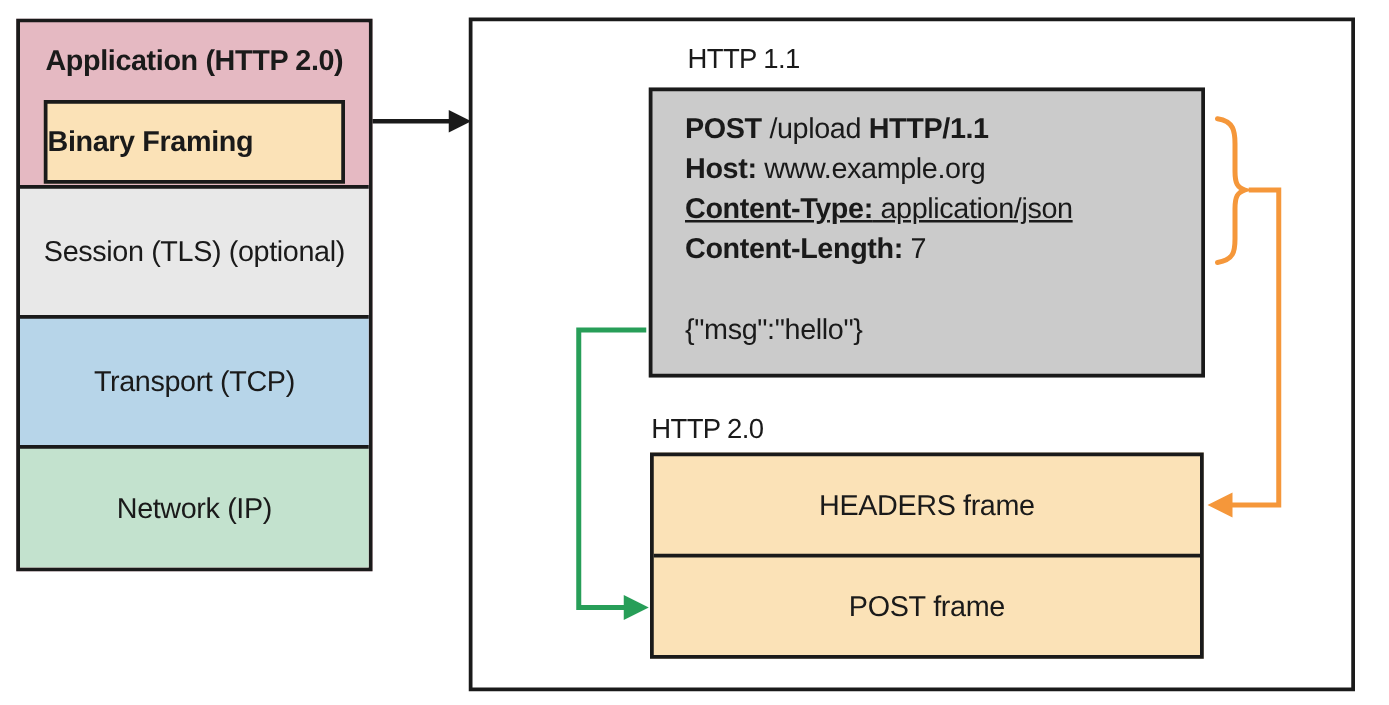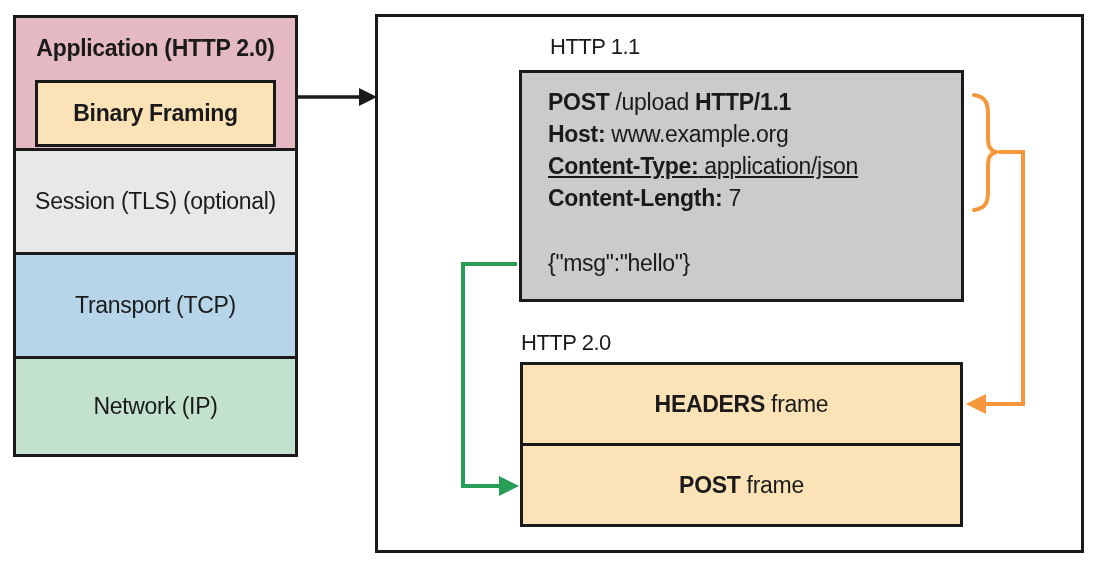--- a/index.html
+++ b/index.html
@@ -19,37 +19,37 @@
   
   .stack{left:13px;top:15px;width:285px;height:442px;border:3px solid var(--line-black);background:var(--pink);}
   .layer{position:absolute;left:0;right:0;box-sizing:border-box;display:flex;align-items:center;justify-content:center;
          font-size:23px;border-top:3px solid var(--line-black);}
   .layer.app{top:0;height:130px;border-top:none;background:var(--pink);align-items:flex-start;}
   .layer.app .lbl{margin-top:17px;font-weight:700;}
   .layer.session{top:130px;height:104px;background:var(--light-gray);}
   .layer.transport{top:234px;height:104px;background:var(--blue);}
   .layer.network{top:338px;height:98px;background:var(--green);}
   .binary{left:19px;top:62px;width:241px;height:67px;border:3px solid var(--line-black);background:var(--peach);
-          display:flex;align-items:center;justify-content:center;font-weight:700;font-size:23px;}
+          display:flex;align-items:center;justify-content:flex-start;font-weight:700;font-size:23px;}
 
   
   .panel{left:375px;top:14px;width:709px;height:539px;border:3px solid var(--line-black);background:#fff;}
   .panel-label{font-size:22px;letter-spacing:-0.5px;}
   .http11-label{left:521px;top:34px;margin-left:29px;}
   .http20-label{left:521px;top:330px;}
 
   .request-box{left:519px;top:70px;width:445px;height:232px;border:3px solid var(--line-black);background:var(--request-gray);}
   .req-line{position:absolute;left:26px;white-space:nowrap;font-size:23px;line-height:28px;}
   .req-line b{font-weight:700;}
   .rl1{top:15px;} .rl2{top:47px;} .rl3{top:79px;text-decoration:underline;} .rl4{top:111px;} .rl-body{top:176px;}
 
   .frames-box{left:520px;top:362px;width:443px;height:165px;border:3px solid var(--line-black);background:var(--peach);}
   .frame-row{position:absolute;left:0;right:0;box-sizing:border-box;display:flex;align-items:center;justify-content:center;
              font-size:23px;white-space:pre;}
-  .frame-row b{font-weight:700;}
+  .frame-row b{font-weight:400;}
   .frame-headers{top:0;height:78px;}
   .frame-data{top:78px;height:81px;border-top:3px solid var(--line-black);}
 
   svg.overlay{position:absolute;left:0;top:0;width:1111px;height:564px;pointer-events:none;}
   .stroke-black{stroke:var(--line-black);stroke-width:3.5;fill:none;}
   .fill-black{fill:var(--line-black);}
   .stroke-orange{stroke:var(--orange-accent);stroke-width:4;fill:none;}
   .fill-orange{fill:var(--orange-accent);}
   .stroke-green{stroke:var(--green-accent);stroke-width:4;fill:none;}
   .fill-green{fill:var(--green-accent);}

